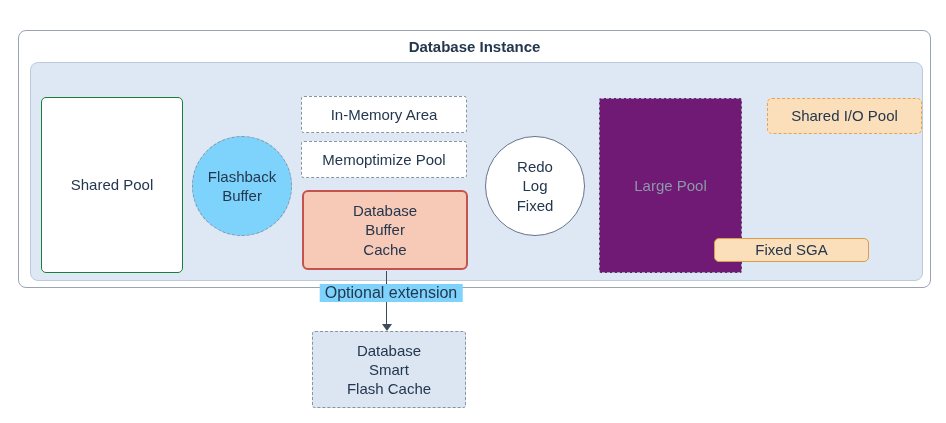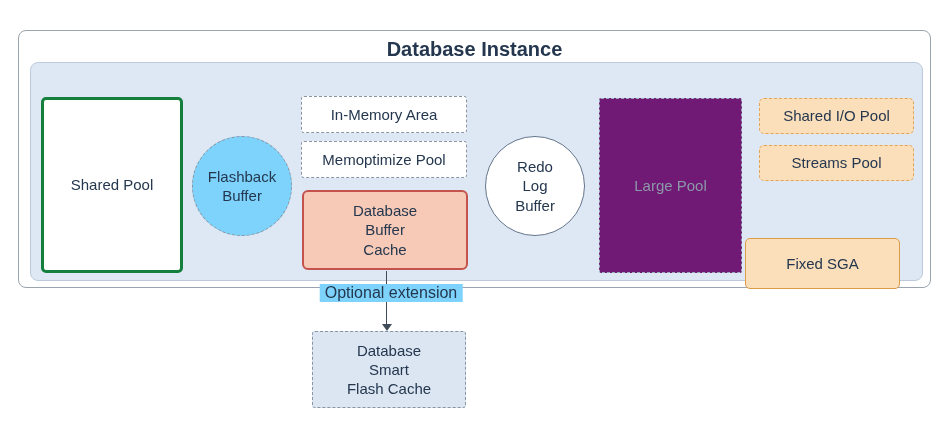--- a/index.html
+++ b/index.html
@@ -16,34 +16,34 @@
   .pre{white-space:pre-line;}
   .lbl{font-size:15px;line-height:1.28;}
 
   
   .outer-box{
     left:18px;top:30px;width:913px;height:258px;
     background:#ffffff;border:1px solid #9aa4af;border-radius:8px;
   }
   .outer-title{
     left:18px;top:38px;width:913px;text-align:center;
-    font-size:20px;font-weight:bold;
+    font-size:15px;font-weight:bold;
   }
   .sga-box{
     left:30px;top:62px;width:893px;height:219px;
     background:#dee8f4;border:1px solid #bccadb;border-radius:8px;
   }
   .sga-title{
     left:30px;top:68px;width:893px;text-align:center;font-size:15px;
   }
 
   
   .shared-pool{
     left:41px;top:97px;width:142px;height:176px;
-    background:#ffffff;border:3px solid #15803d;border-radius:5px;
+    background:#ffffff;border:1px solid #15803d;border-radius:5px;
   }
   .flashback{
     left:192px;top:136px;width:100px;height:100px;
     background:#7dd3fc;border:1px dashed #8794a2;border-radius:50%;
   }
   .inmem{
     left:301px;top:96px;width:166px;height:37px;
     background:#ffffff;border:1px dashed #8794a2;border-radius:3px;
   }
   .memopt{
@@ -60,25 +60,25 @@
   }
   .large-pool{
     left:599px;top:98px;width:143px;height:175px;
     background:#701a75;border:1px dashed #9facbb;border-radius:2px;
     color:#8c98a9;
   }
   .opool{
     left:759px;width:155px;height:36px;
     background:#fbdfba;border:1px dashed #e2a455;border-radius:5px;
   }
-  .opool.p1{top:98px;}
+  .opool.p1{top:98px;margin-left:8px;}
   .opool.p2{top:145px;}
   .opool.p3{top:192px;}
   .fixed-sga{
-    left:745px;top:238px;width:155px;height:51px;
+    left:714px;top:238px;width:155px;height:24px;
     background:#fbdfba;border:1px solid #db9c49;border-radius:5px;
   }
 
   
   .arrow-line{
     left:386px;top:271px;width:0;height:53px;
     border-left:1px solid #3f4b59;
   }
   .arrow-head{
     left:382px;top:324px;width:0;height:0;
@@ -113,27 +113,26 @@
   <div class="abs center lbl inmem">In-Memory Area</div>
 
   <div class="abs center lbl memopt">Memoptimize Pool</div>
 
   <div class="abs center lbl pre dbc">Database
 Buffer
 Cache</div>
 
   <div class="abs center lbl pre redo">Redo
 Log
-Buffer</div>
+Fixed</div>
 
   <div class="abs center lbl large-pool">Large Pool</div>
 
   <div class="abs center lbl opool p1">Shared I/O Pool</div>
 
-  <div class="abs center lbl opool p2">Streams Pool</div>
 
 
   <div class="abs center lbl fixed-sga">Fixed SGA</div>
 
   <div class="abs arrow-line"></div>
   <div class="abs arrow-head"></div>
   <div class="abs ext-label">Optional extension</div>
 
   <div class="abs center lbl pre flash-cache">Database
 Smart

